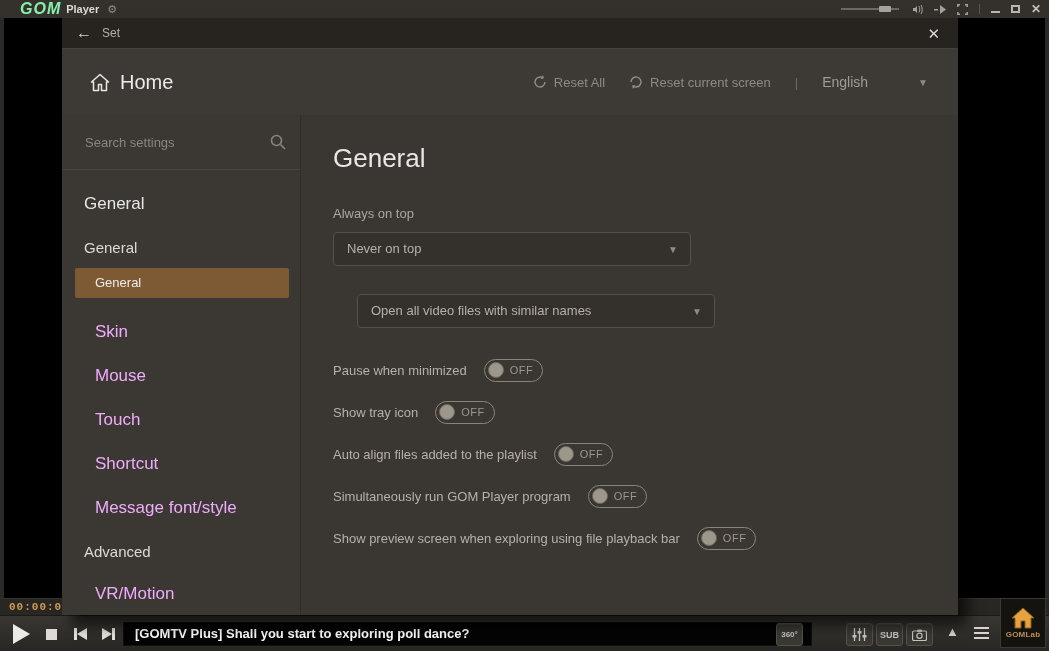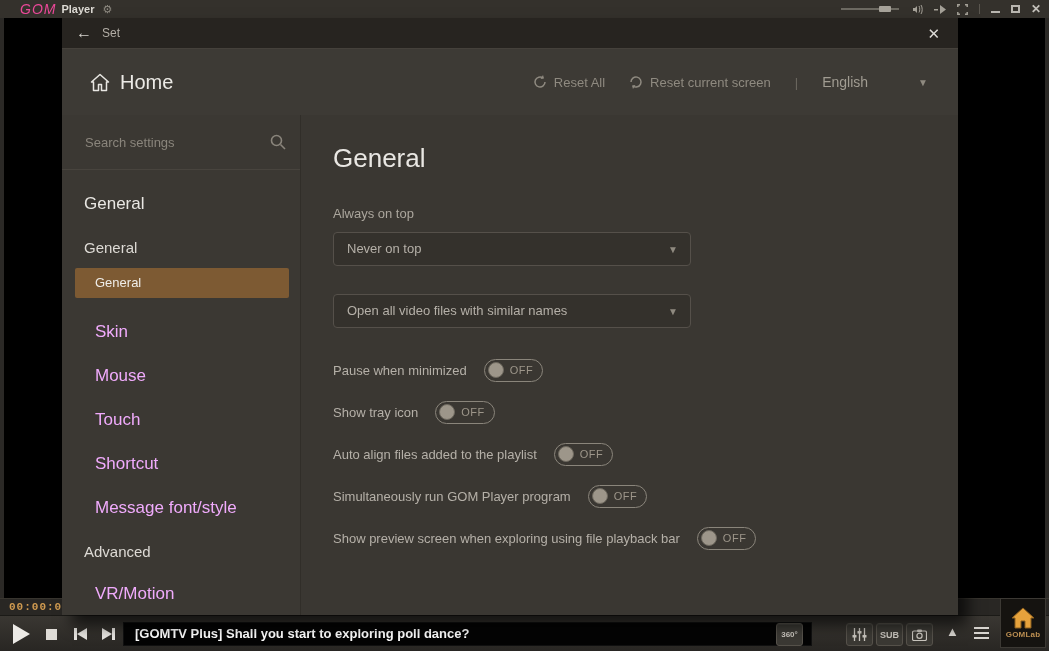--- a/index.html
+++ b/index.html
@@ -3,21 +3,21 @@
 <meta charset="utf-8">
 <style>
   * { margin:0; padding:0; box-sizing:border-box; }
   html,body { width:1049px; height:651px; background:#000; overflow:hidden;
     font-family:"Liberation Sans", sans-serif; }
   .app { position:relative; width:1049px; height:651px; background:#000; }
 
   
   .titlebar { position:absolute; top:0; left:0; width:100%; height:18px;
     background:#34312c; display:flex; align-items:center; padding:0 8px 0 20px; }
-  .logo-gom { color:#ec4899; font-weight:normal; font-size:14px; letter-spacing:1px; font-style:italic; }
+  .logo-gom { color:#86efac; font-weight:bold; font-size:16px; letter-spacing:1px; font-style:italic; }
   .logo-player { color:#dedbd5; font-size:11px; font-weight:bold; margin-left:5px; }
   .tb-gear { color:#8f8b82; font-size:11px; margin-left:8px; }
   .tb-right { margin-left:auto; display:flex; align-items:center; gap:11px; }
   .vol-slider { position:relative; width:58px; height:8px; cursor:pointer; }
   .vol-line { position:absolute; top:3px; left:0; width:100%; height:2px; background:#6d6a62; }
   .vol-handle { position:absolute; top:1px; right:8px; width:12px; height:6px; background:#a7a39a; border-radius:1px; }
   .tb-ico { color:#a5a198; font-size:11px; line-height:1; display:flex; align-items:center; }
   .tb-sep { width:1px; height:10px; background:#5a564f; }
   .tb-min { width:9px; height:2px; background:#b9b6b0; margin-top:6px; }
   .tb-max { width:9px; height:8px; border:2px solid #b9b6b0; }
@@ -258,21 +258,21 @@
 
       <div class="content">
         <h1 class="content-title">General</h1>
 
         <div class="field-label">Always on top</div>
         <div class="select">
           <div class="select-value">Never on top</div>
           <span class="select-arrow">▼</span>
         </div>
 
-        <div class="select" style="margin-bottom:30px;">
+        <div class="select" style="margin-bottom:30px;margin-left:24px;">
           <div class="select-value">Open all video files with similar names</div>
           <span class="select-arrow">▼</span>
         </div>
 
         <div class="toggle-row">
           <span class="toggle-label">Pause when minimized</span>
           <span class="toggle">
             <span class="knob"></span>
             <span class="toggle-state">OFF</span>
           </span>

